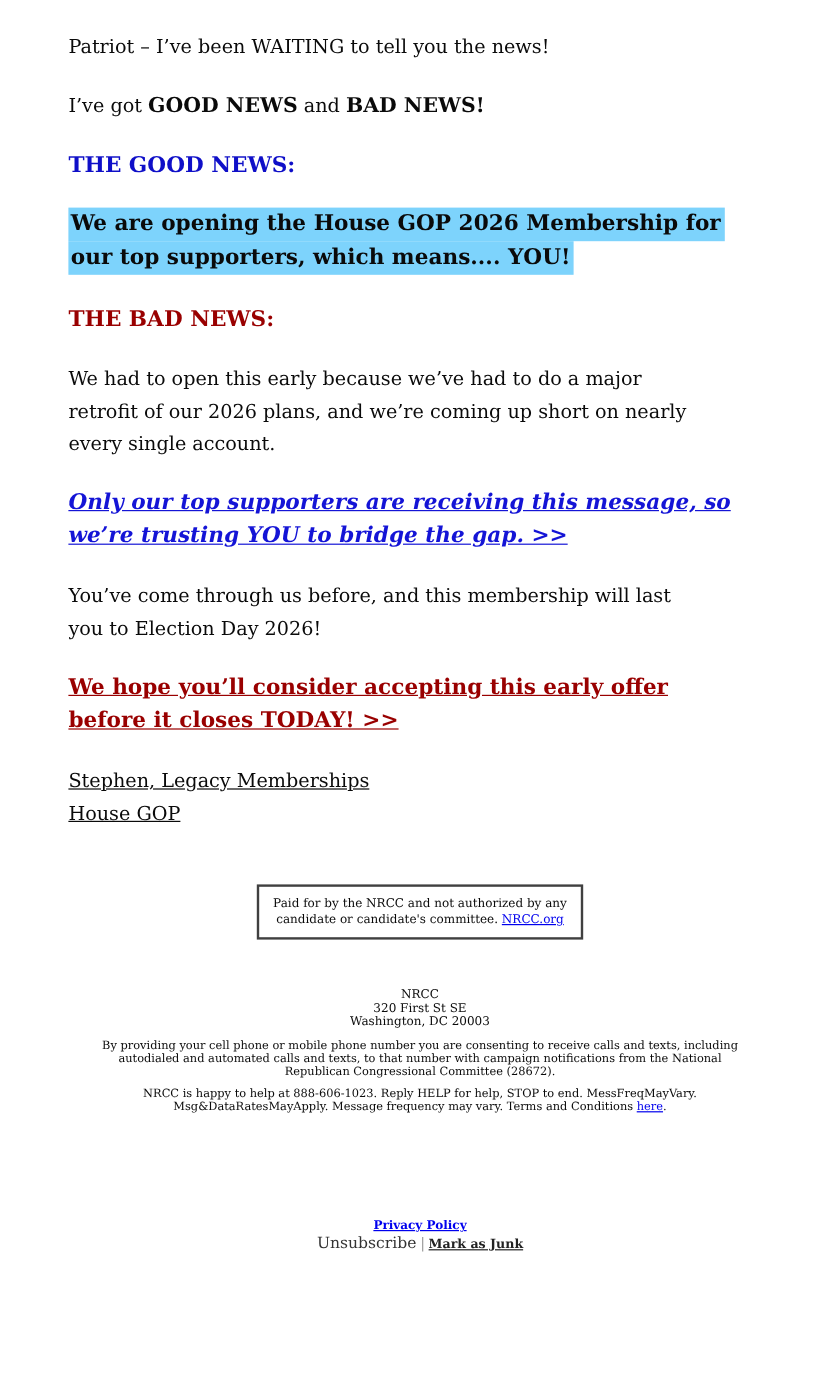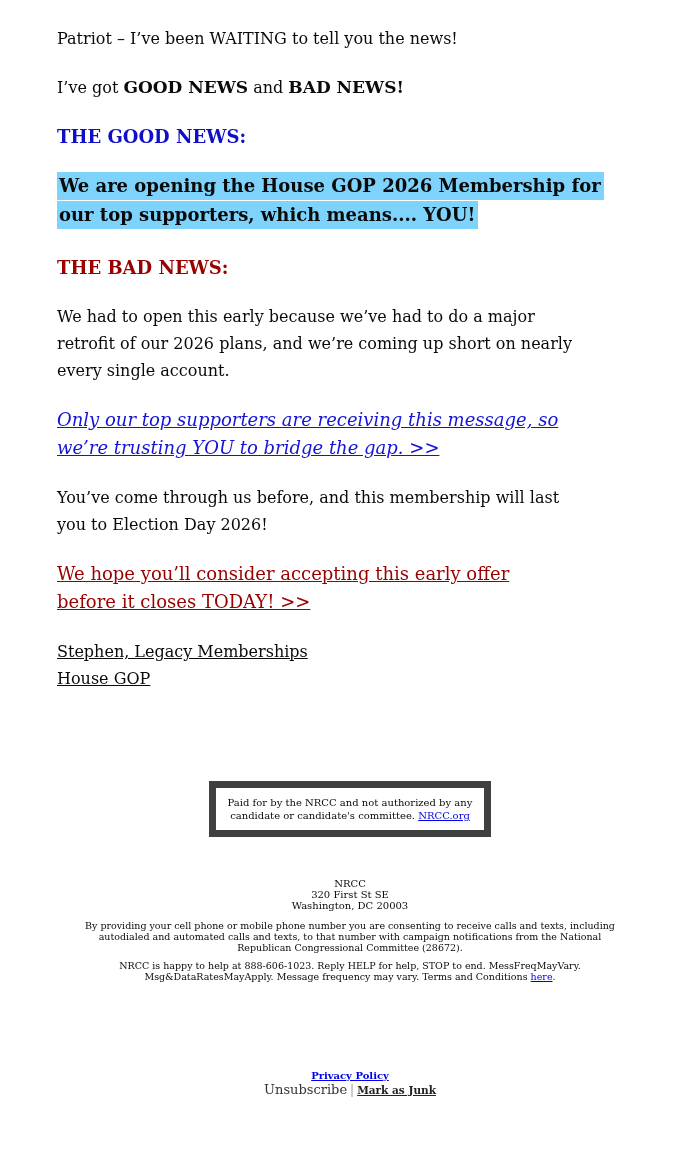--- a/index.html
+++ b/index.html
@@ -15,31 +15,31 @@
   .bi { font-weight:bold; font-size:17px; }
 
   .heading { font-size:18px; font-weight:bold; line-height:27px; margin:0 0 22px 0; white-space:nowrap; }
   .heading-blue { color:#0f0fc8; }
   .heading-red  { color:#990000; }
 
   .hl-block { margin:0 0 24px 0; }
   .hl-line { line-height:28px; white-space:nowrap; }
   .hl { background:#7dd3fc; font-weight:bold; font-size:18px; padding:3px 3px 4px 2px; }
 
-  .big-link { display:block; margin:0 0 22px 0; font-size:18px; font-weight:normal;
+  .big-link { display:block; margin:0 0 22px 0; font-size:18px; font-weight:bold;
               line-height:28px; text-decoration:underline; cursor:pointer; }
   .big-link .line { white-space:nowrap; }
   .link-blue { color:#1414d6; font-style:italic; }
   .link-red  { color:#990000; }
 
   .sig { margin-bottom:4px;text-decoration:underline; }
 
   .box-wrap { text-align:center; margin-top:46px; }
-  .paid-box { display:inline-block; border:7px solid #404040; padding:8px 12px;
-              font-size:10px; line-height:13px;margin-top:43px; }
+  .paid-box { display:inline-block; border:2px solid #404040; padding:8px 12px;
+              font-size:10px; line-height:13px; }
   .paid-box .box-line { white-space:nowrap; }
 
   .footer { width:700px; text-align:center; }
   .addr { margin-top:41px; font-size:10px; line-height:11px; }
   .legal { margin-top:9px; font-size:9.5px; line-height:11px; }
   .legal .line { white-space:nowrap; }
   .help { margin-top:7px; }
 
   .slink { color:#0000ee; text-decoration:underline; cursor:pointer; }
 

